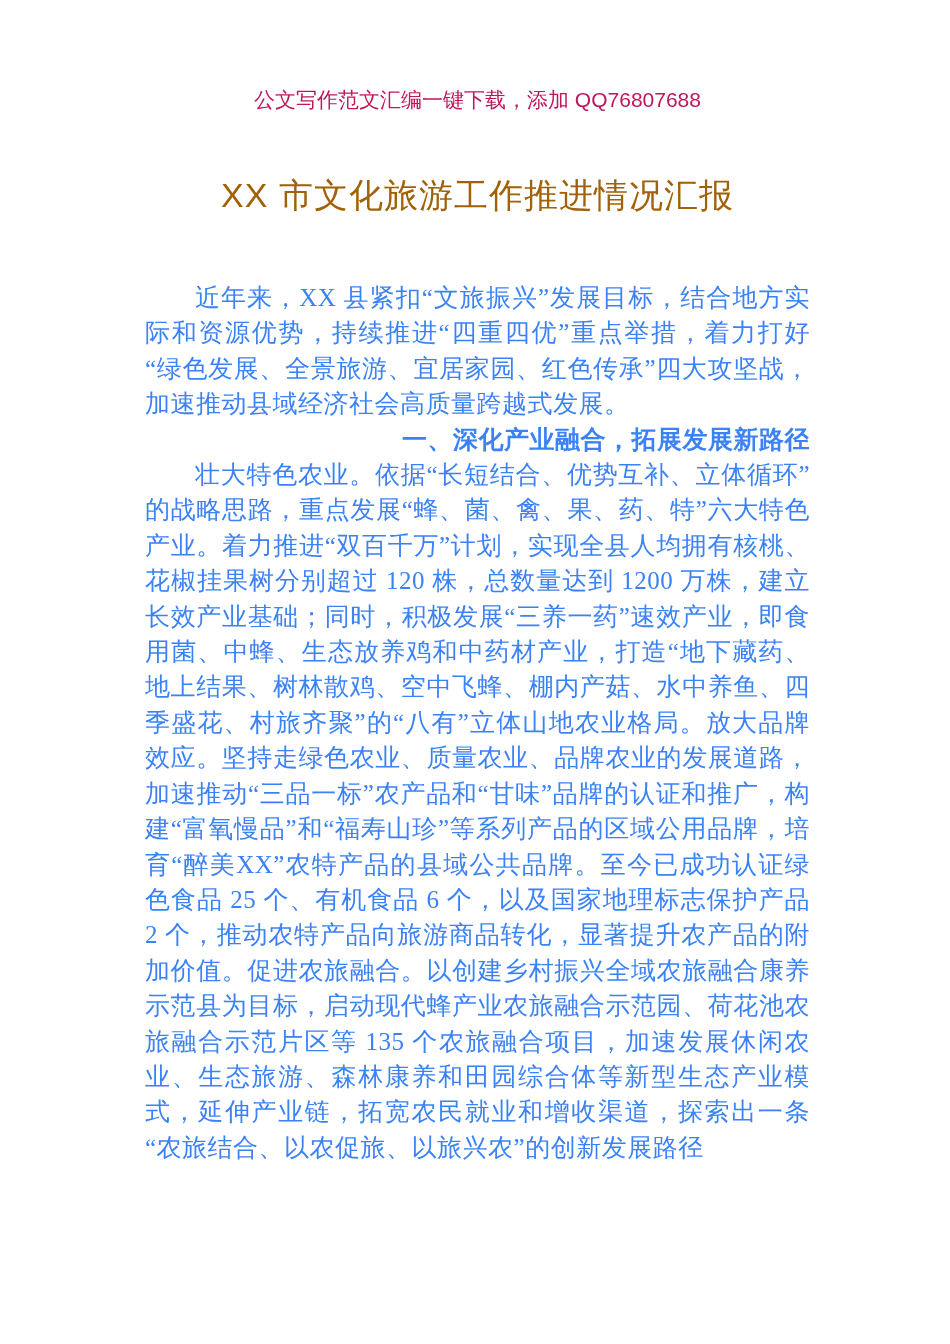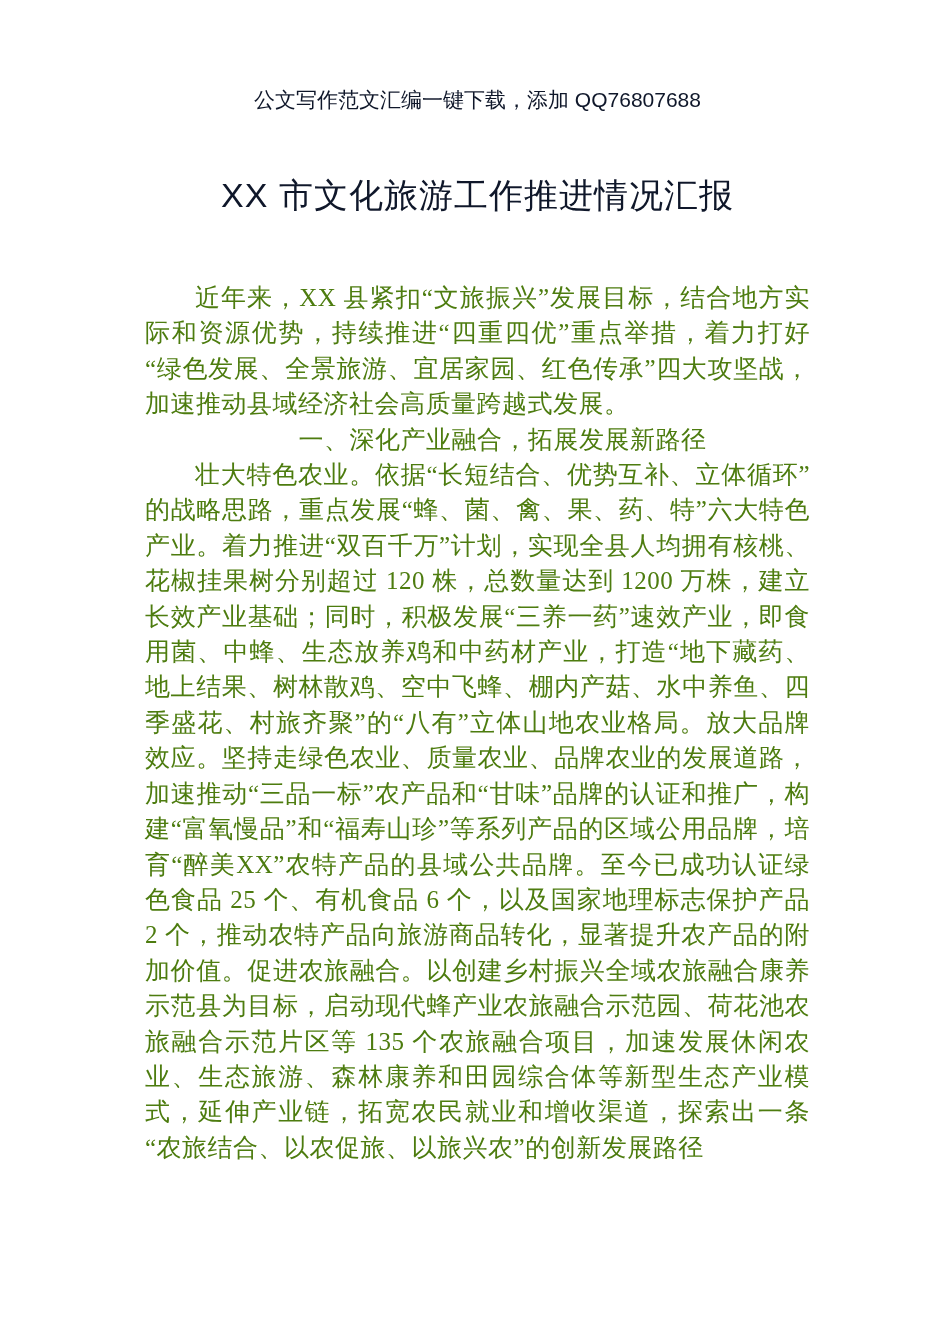--- a/index.html
+++ b/index.html
@@ -21,49 +21,49 @@
     padding: 86px 140px 0 145px;
     background: #ffffff;
   }
   .banner {
     margin: 0;
     text-align: center;
     font-family: "Liberation Sans", sans-serif;
     font-size: 21px;
     line-height: 28px;
     font-weight: 400;
-    color: #0f172a;
+    color: #be185d;
     white-space: nowrap;
   }
   .doc-title {
     margin: 58px 0 0 0;
     text-align: center;
     font-family: "Liberation Sans", sans-serif;
     font-size: 34px;
     line-height: 46px;
     font-weight: 400;
     letter-spacing: 1px;
-    color: #0f172a;
+    color: #a16207;
   }
   .para {
     margin: 0;
     font-size: 25px;
     line-height: 35.4px;
     text-align: justify;
     text-indent: 2em;
     letter-spacing: 0.5px;
-    color: #4d7c0f;
+    color: #3b82f6;
   }
   .para.first {
     margin-top: 62px;
   }
   .para.heading {
     font-family: "Liberation Sans", sans-serif;
-    font-weight: 400;
-    text-align: center;
+    font-weight: 700;
+    text-align: right;
     letter-spacing: 0.5px;
   }
 </style>
 </head>
 <body>
 
 <div class="doc-page">
   <div class="banner">公文写作范文汇编一键下载，添加 QQ76807688</div>
 
   <h1 class="doc-title">XX 市文化旅游工作推进情况汇报</h1>

